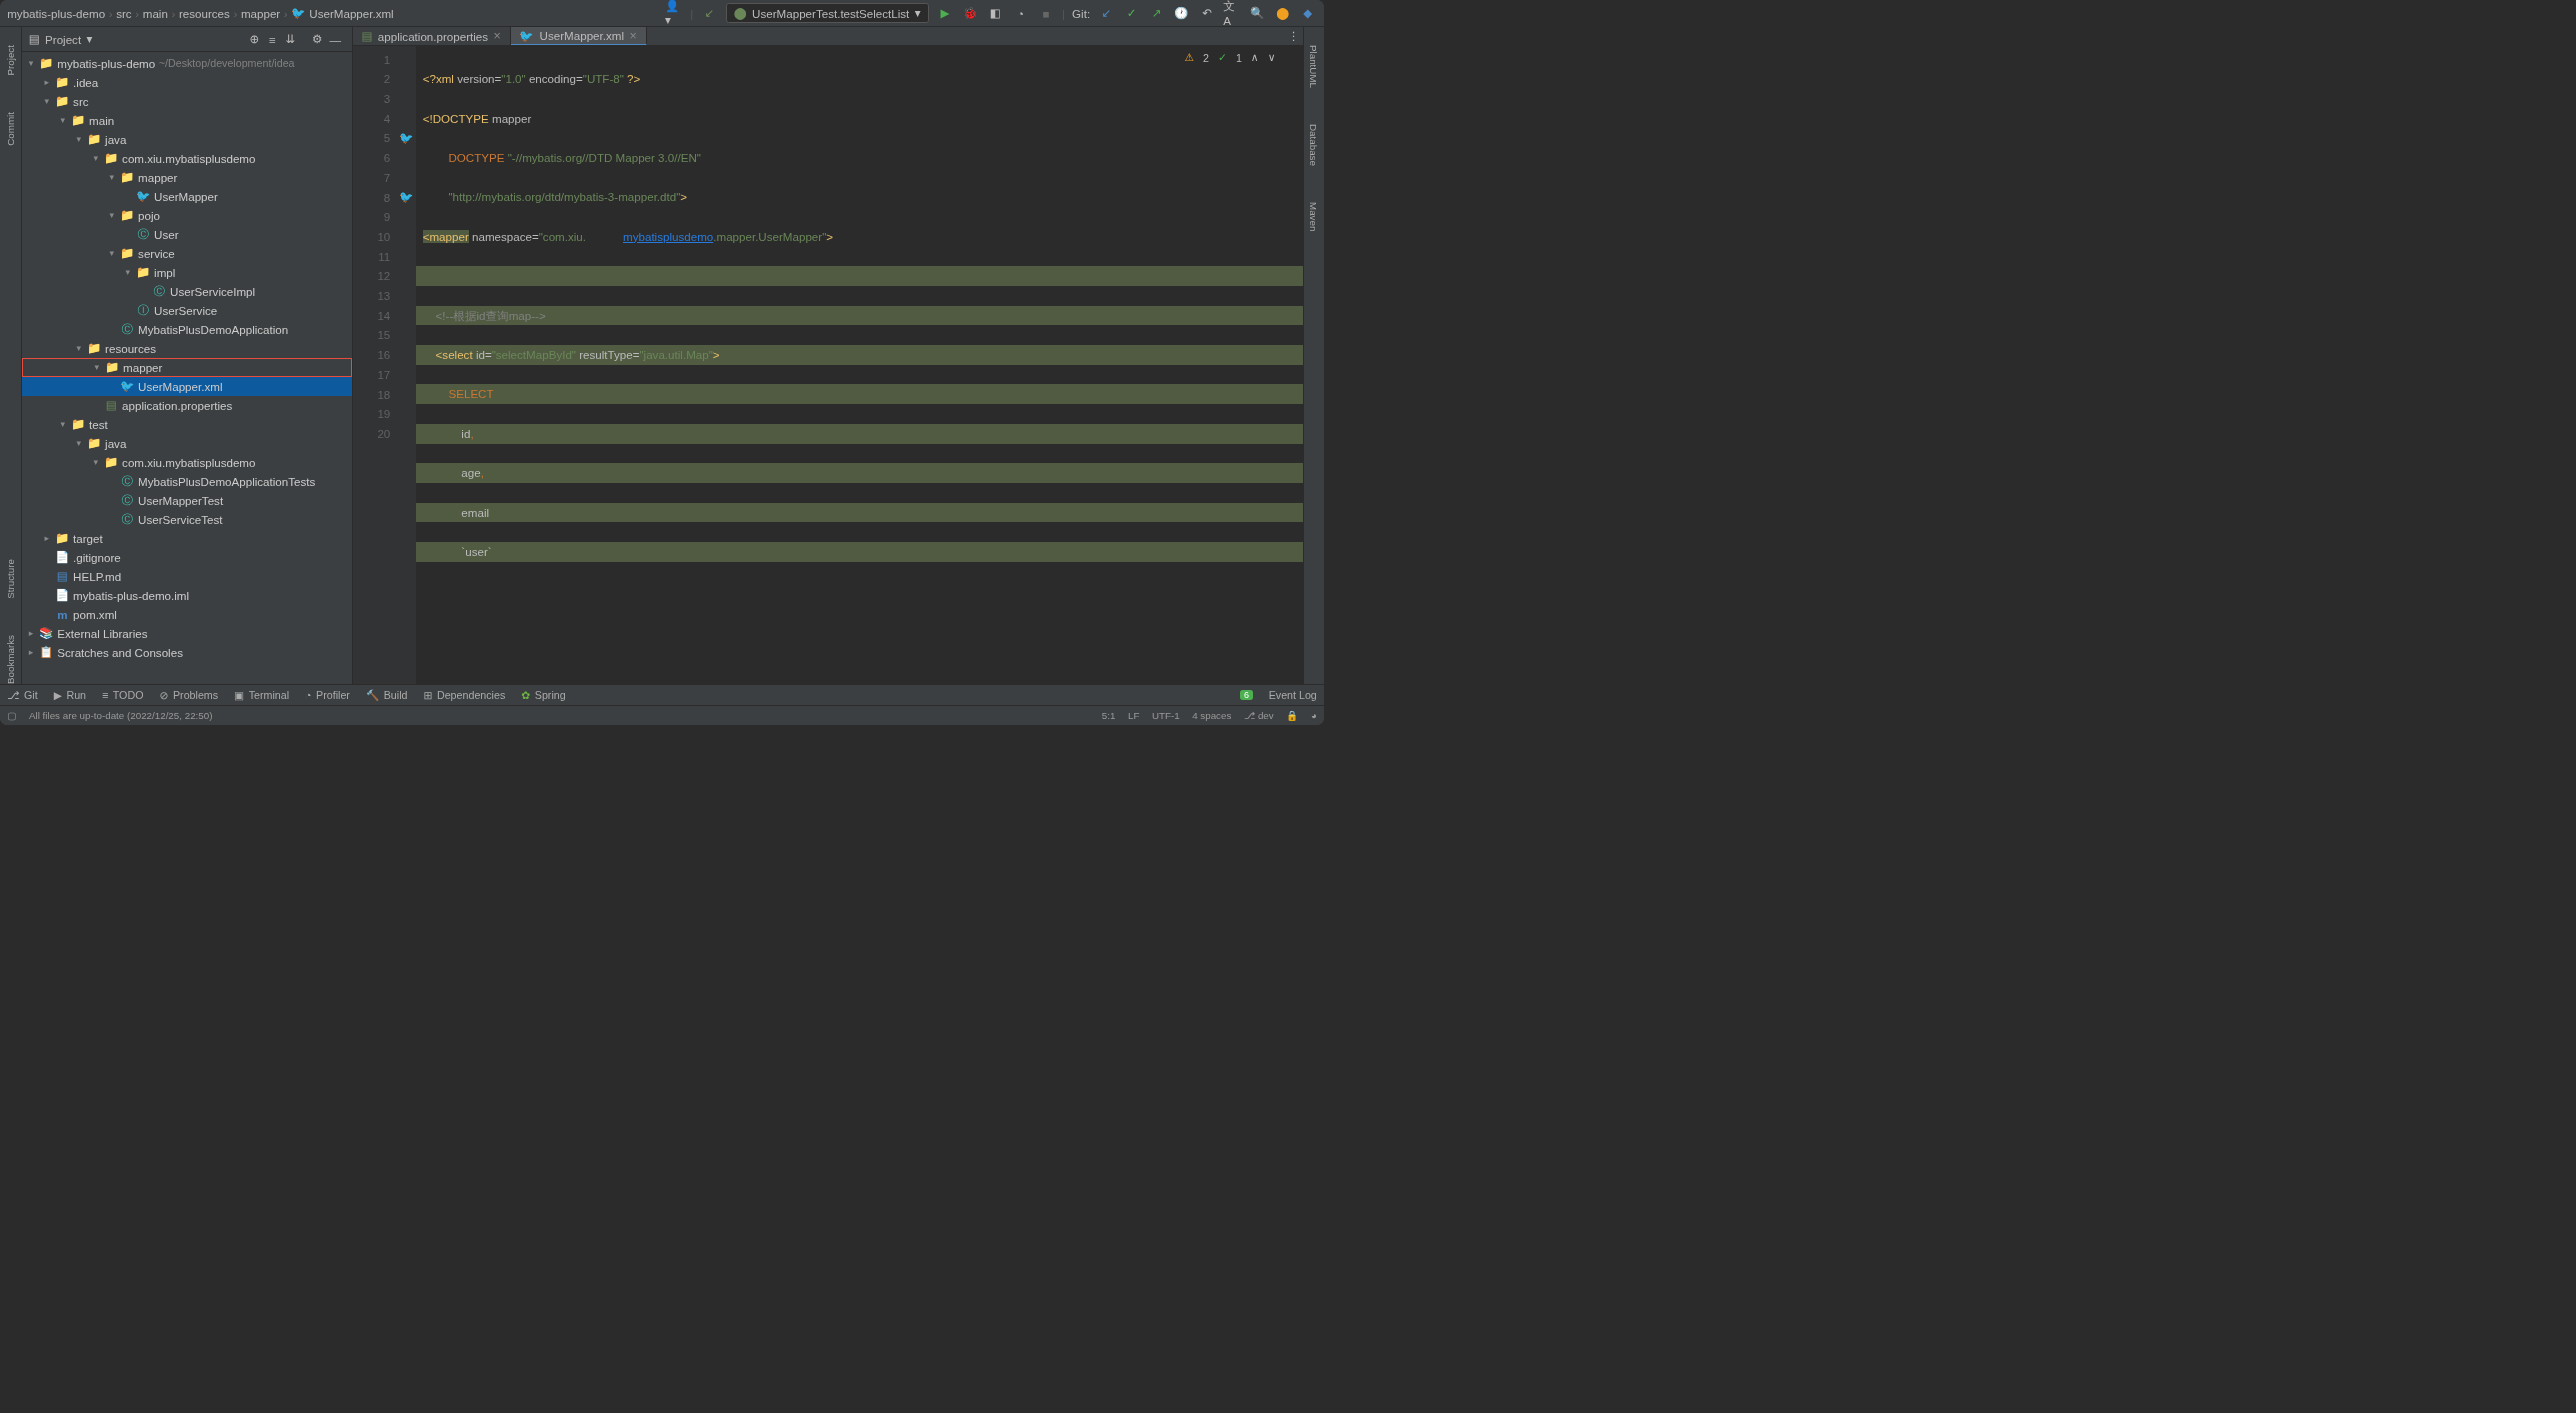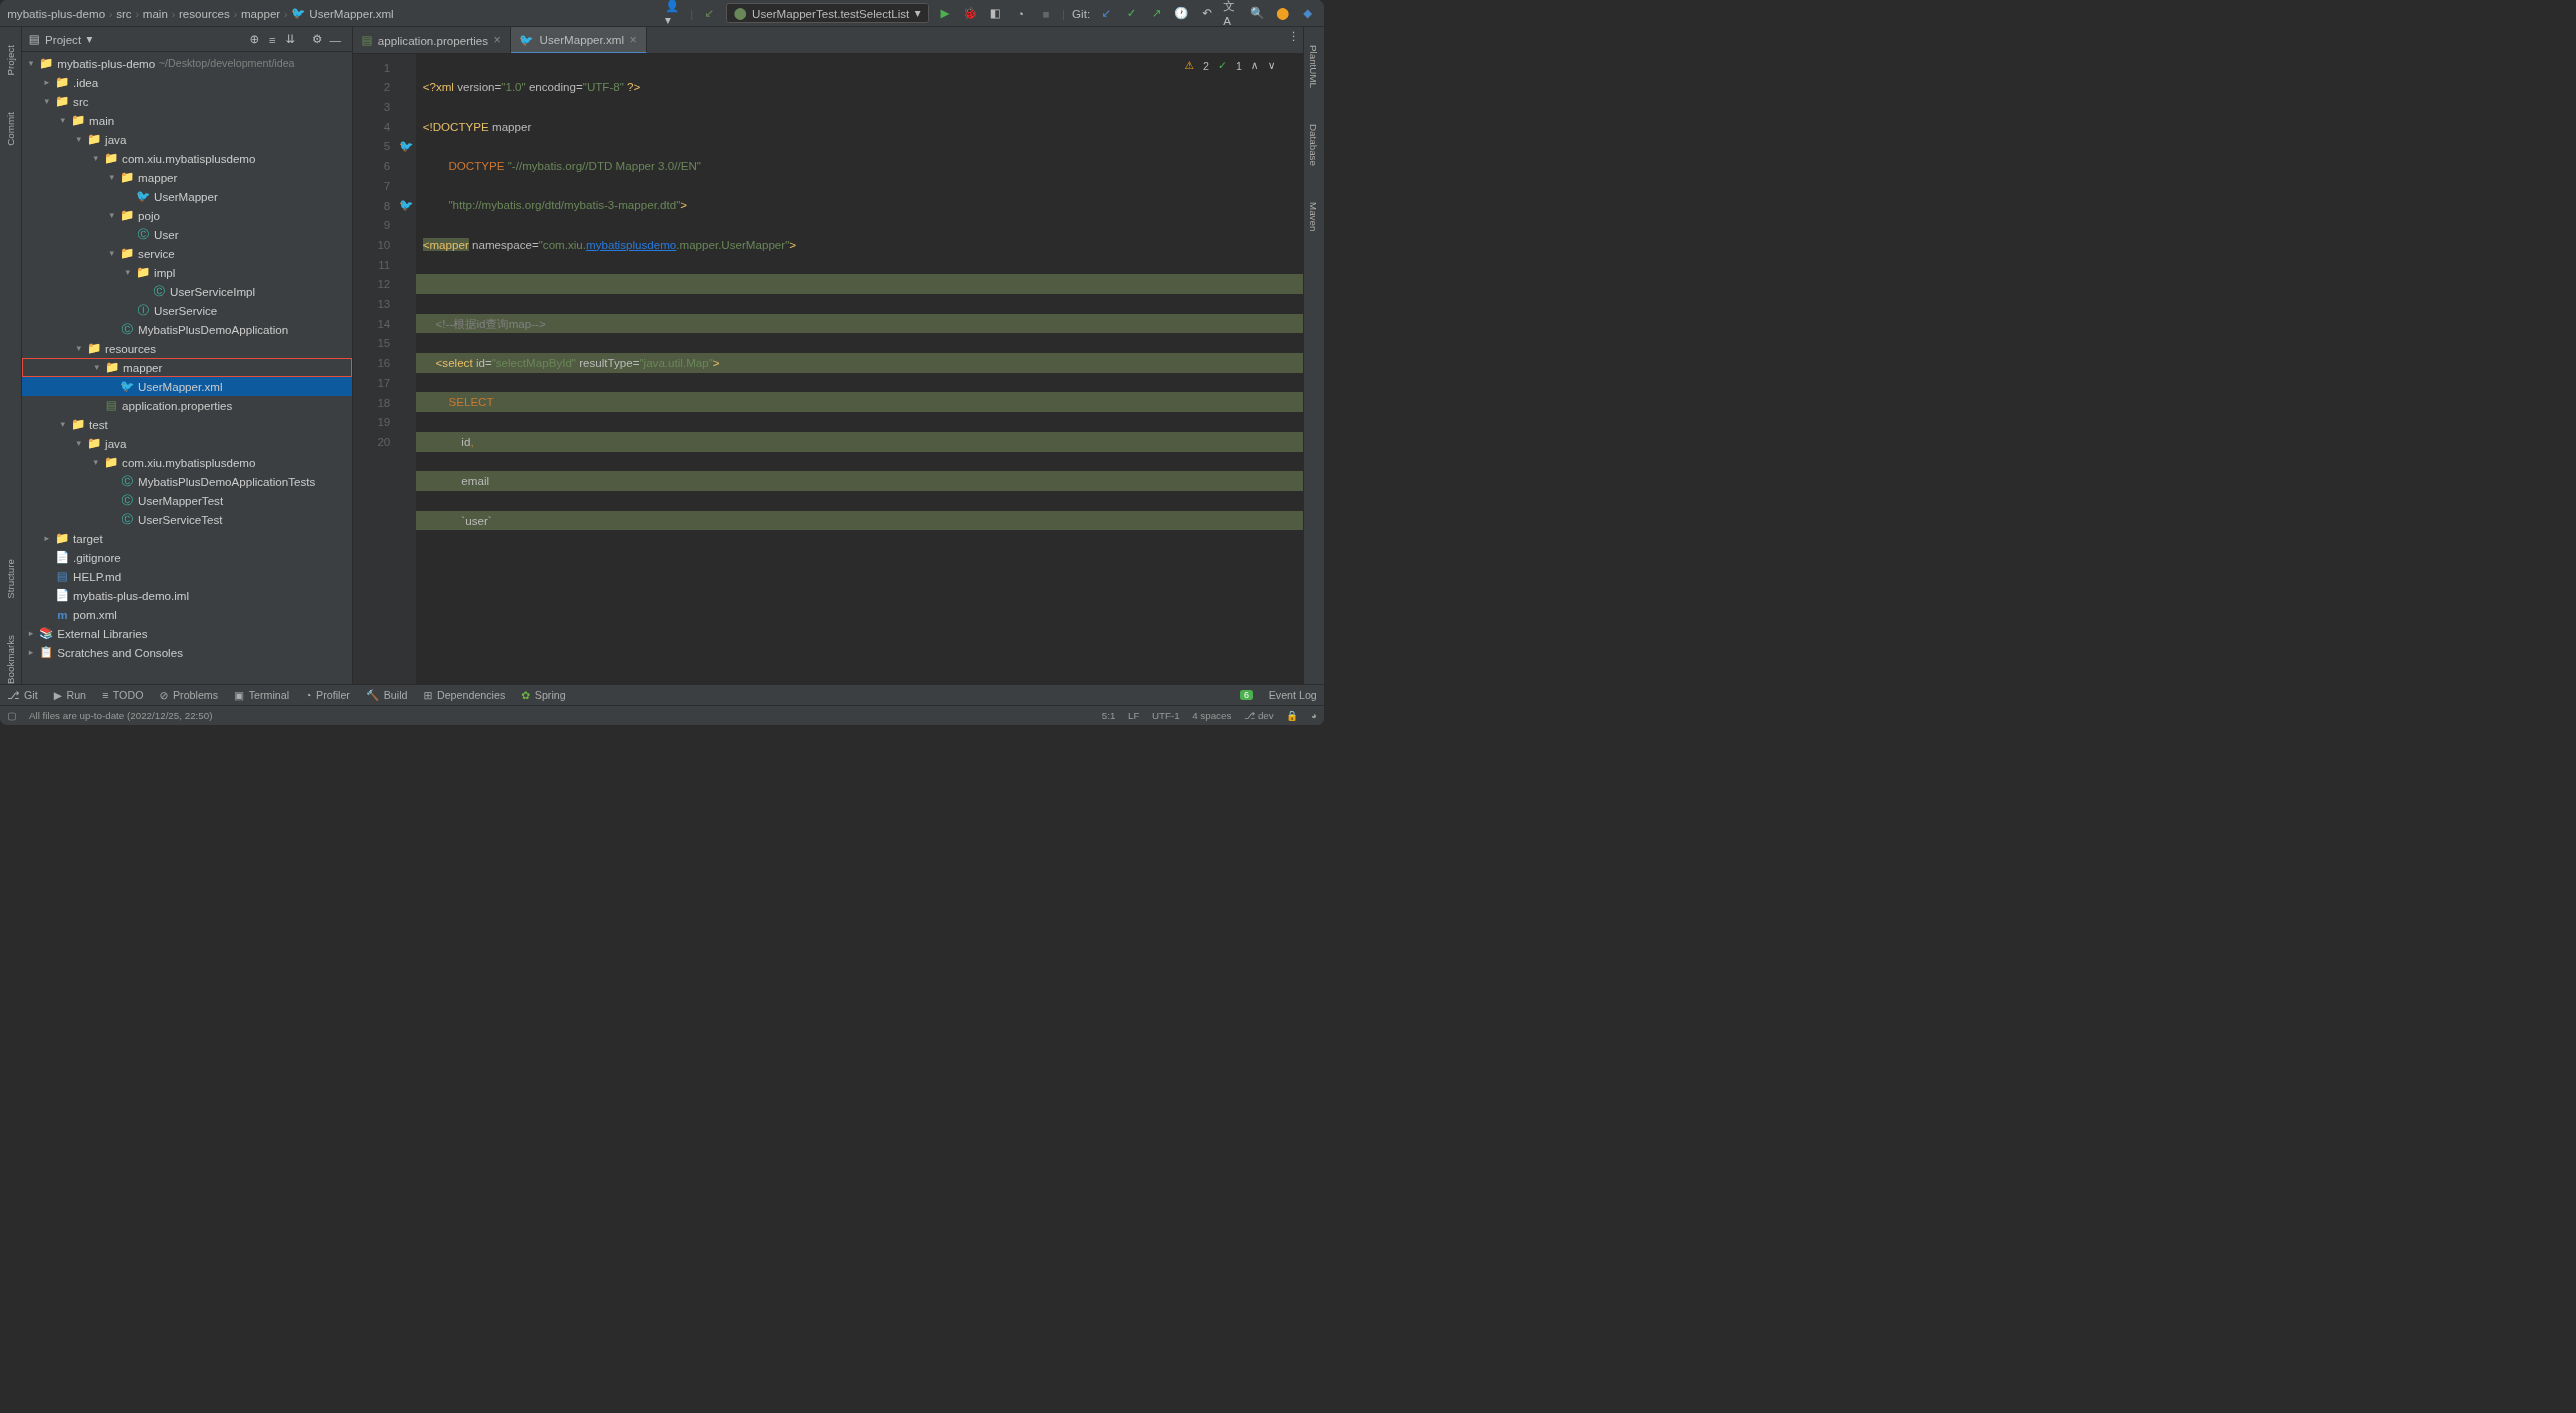--- a/index.html
+++ b/index.html
@@ -56,21 +56,21 @@
     .gutter-icons .gicon { height: 19.7px; display: flex; align-items: center; justify-content: center; }
     .code { flex: 1; padding: 3.6px 0 0 0; line-height: 19.7px; white-space: pre; background: #2b2b2b; }
     .code .line { padding-left: 7.2px; height: 19.7px; }
     .code .sel-bg { background: #515b42; display: inline; }
     .code .hl-line { background: #515b42; }
     .tag { color: #e8bf6a; }
     .attr { color: #bababa; }
     .str { color: #6a8759; }
     .comment { color: #808080; }
     .kw { color: #cc7832; }
-    .link { color: #287bde; text-decoration: underline; }
+    .link { color: #287bde; text-decoration: underline; margin-left: 37px; }
     
     .editor-warnings { position: absolute; top: 5.4px; right: 27px; display: flex; gap: 9px; align-items: center; font-size: 10.7px; }
     
     
     .right-stripe { width: 21.5px; background: #3c3f41; border-left: 0.9px solid #2b2b2b; display: flex; flex-direction: column; align-items: center; padding-top: 18px; gap: 36px; }
     
     
     .bottom-bar { height: 21.5px; background: #3c3f41; border-top: 0.9px solid #2b2b2b; display: flex; align-items: center; padding: 0 7.2px; gap: 16px; font-size: 10.7px; }
     .bottom-bar .item { display: flex; align-items: center; gap: 4.5px; cursor: pointer; color: #aaa; }
     .bottom-bar .spacer { flex: 1; }
@@ -441,20 +441,21 @@
 <div class="line"><span class="tag">&lt;?xml</span> <span class="attr">version</span>=<span class="str">"1.0"</span> <span class="attr">encoding</span>=<span class="str">"UTF-8"</span> <span class="tag">?&gt;</span></div>
 <div class="line"><span class="tag">&lt;!DOCTYPE</span> <span class="attr">mapper</span></div>
 <div class="line">        <span class="kw">DOCTYPE</span> <span class="str">"-//mybatis.org//DTD Mapper 3.0//EN"</span></div>
 <div class="line">        <span class="str">"http://mybatis.org/dtd/mybatis-3-mapper.dtd"</span><span class="tag">&gt;</span></div>
 <div class="line"><span class="sel-bg"><span class="tag">&lt;mapper</span></span> <span class="attr">namespace</span>=<span class="str">"com.xiu.<span class="link">mybatisplusdemo</span>.mapper.UserMapper"</span><span class="tag">&gt;</span></div>
 <div class="line hl-line"></div>
 <div class="line hl-line">    <span class="comment">&lt;!--根据id查询map--&gt;</span></div>
 <div class="line hl-line">    <span class="tag">&lt;select</span> <span class="attr">id</span>=<span class="str">"selectMapById"</span> <span class="attr">resultType</span>=<span class="str">"java.util.Map"</span><span class="tag">&gt;</span></div>
 <div class="line hl-line">        <span class="kw">SELECT</span></div>
 <div class="line hl-line">            id<span class="kw">,</span></div>
+<div class="line hl-line">            age<span class="kw">,</span></div>
 <div class="line hl-line">            email</div>
 <div class="line hl-line">            `user`</div>
 
 
 
 
 
         </div>
         <div class="editor-warnings">
           <span style="color:#f0a020">⚠</span>

